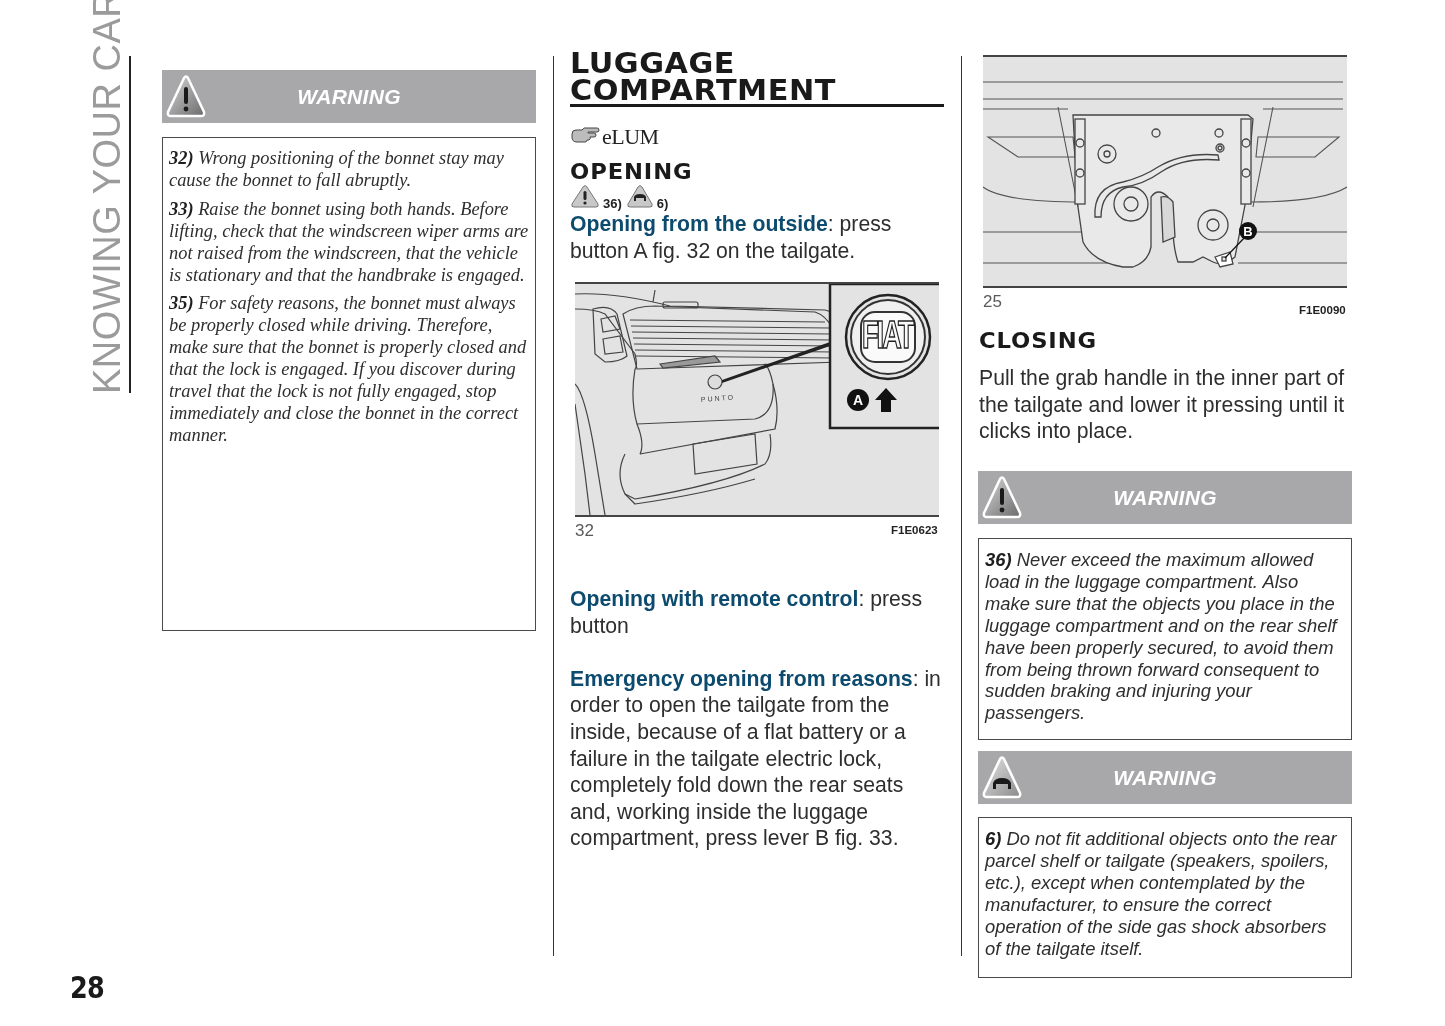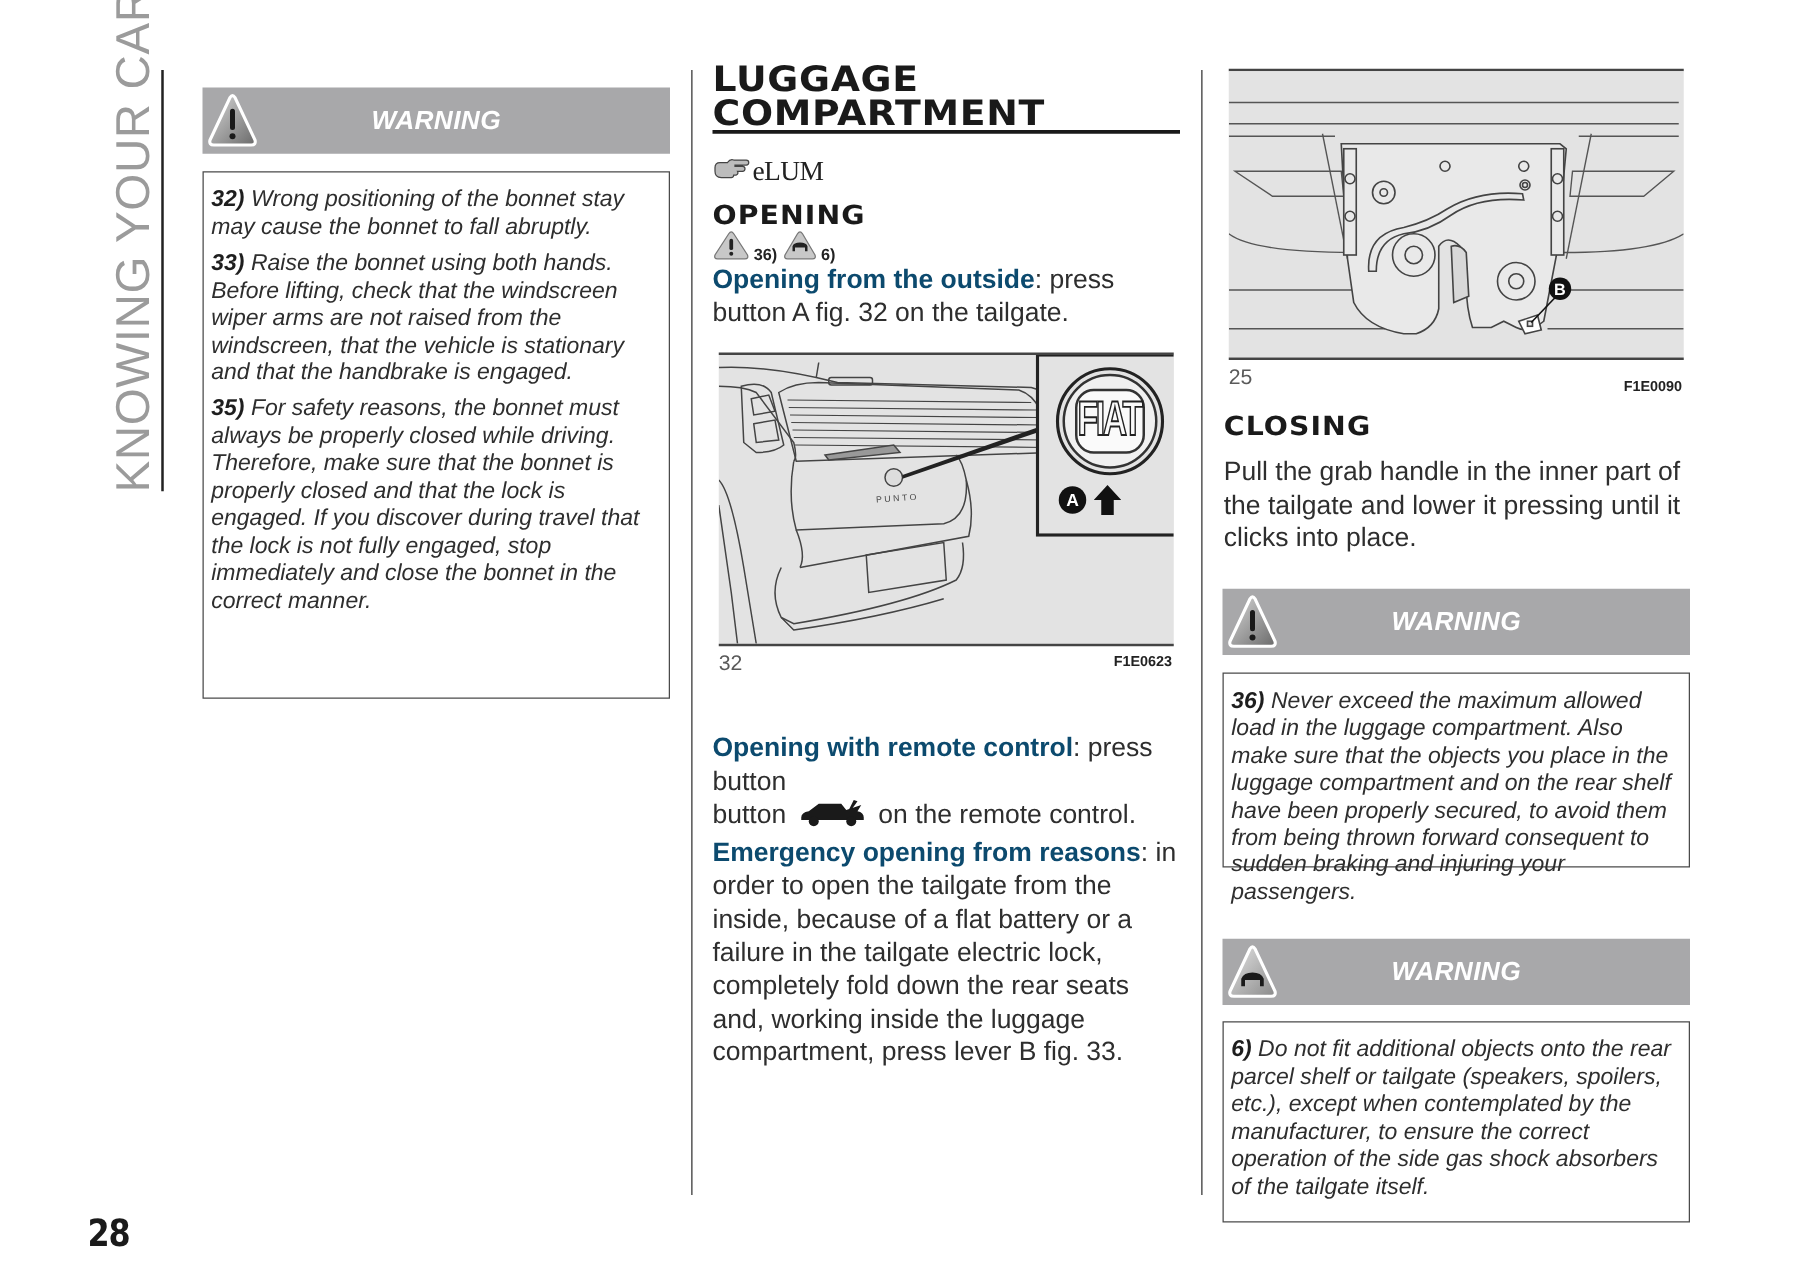--- a/index.html
+++ b/index.html
@@ -95,21 +95,21 @@
           </linearGradient>
         </defs>
       <path d="M20 6 Q22 3 24 6 L40 40 Q41 44 37 44 L7 44 Q3 44 4 40 Z" fill="url(#g1)" stroke="#fff" stroke-width="2.5"></path>
       <rect x="20" y="15" width="4" height="17" rx="2" fill="#1a1a1a"></rect>
       <circle cx="22" cy="37" r="2.4" fill="#1a1a1a"></circle>
     </svg>
   </span>
   <span class="warn-title">WARNING</span>
 </div>
 
-<div class="warn-body" style="left:162px; top:137px; width:374px; height:422px;">
+<div class="warn-body" style="left:162px; top:137px; width:374px; height:494px;font-family:Liberation Serif, serif;">
   <p><b>32)</b> <span>Wrong positioning of the bonnet stay may cause the bonnet to fall abruptly.</span></p>
   <p><b>33)</b> <span>Raise the bonnet using both hands. Before lifting, check that the windscreen wiper arms are not raised from the windscreen, that the vehicle is stationary and that the handbrake is engaged.</span></p>
   <p><b>35)</b> <span>For safety reasons, the bonnet must always be properly closed while driving. Therefore, make sure that the bonnet is properly closed and that the lock is engaged. If you discover during travel that the lock is not fully engaged, stop immediately and close the bonnet in the correct manner.</span></p>
 </div>
 
 <div class="title">
   <div>LUGGAGE</div>
   <div>COMPARTMENT</div>
 </div>
 <div class="title-rule"></div>
@@ -204,28 +204,21 @@
     <path d="M300 116 L311 104 L322 116 L316 116 L316 128 L306 128 L306 116 Z" fill="#111"></path>
   </svg>
 </div>
 <div class="fig-bottom-rule" style="left:575px; top:515px; width:364px;"></div>
 <div class="fig-num" style="left:575px; top:521px;">32</div>
 <div class="fig-code" style="left:891px; top:524px;">F1E0623</div>
 
 <div class="body-text" style="left:570px; top:586px; width:380px;">
   <b>Opening with remote control</b><span>: press button</span><br>
   
-  <span>button <span style="display:inline-block; vertical-align:-4px; margin:0 4px;">
-    <svg width="54" height="22" viewBox="0 0 54 22">
-          <path d="M2 14 Q2 10 8 9 L16 3 L34 3 L38 8 L50 4 L47 9 Q52 10 52 14 L52 16 L2 16 Z" fill="#1a1a1a"></path>
-          <path d="M44 0 L40 8 L42 8 L47 1 Z" fill="#1a1a1a"></path>
-          <circle cx="12" cy="17" r="4" fill="#1a1a1a"></circle>
-          <circle cx="42" cy="17" r="4" fill="#1a1a1a"></circle>
-        </svg>
-  </span> <span>on the remote control.</span></span><br>
+  <br>
   <b>Emergency opening from reasons</b><span>: in order to open the tailgate from the inside, because of a flat battery or a failure in the tailgate electric lock, completely fold down the rear seats and, working inside the luggage compartment, press lever B fig. 33.</span>
 </div>
 
 <div class="fig-top-rule" style="left:983px; top:55px; width:364px;"></div>
 <div class="figure" style="left:983px; top:57px; width:364px; height:229px;">
   <svg width="364" height="229" viewBox="0 0 364 229">
     <g fill="none" stroke="#555" stroke-width="1.1">
       <line x1="0" y1="25" x2="360" y2="25"></line>
       <line x1="0" y1="42" x2="360" y2="42"></line>
       <line x1="0" y1="52" x2="85" y2="52"></line>
@@ -285,21 +278,21 @@
             <stop offset="1" stop-color="#6a6a6a"></stop>
           </linearGradient>
         </defs>
       <path d="M20 6 Q22 3 24 6 L40 40 Q41 44 37 44 L7 44 Q3 44 4 40 Z" fill="url(#g2)" stroke="#fff" stroke-width="2.5"></path>
       <rect x="20" y="15" width="4" height="17" rx="2" fill="#1a1a1a"></rect>
       <circle cx="22" cy="37" r="2.4" fill="#1a1a1a"></circle>
     </svg>
   </span>
   <span class="warn-title">WARNING</span>
 </div>
-<div class="warn-body" style="left:978px; top:538px; width:374px; height:156px;">
+<div class="warn-body" style="left:978px; top:538px; width:374px; height:202px;">
   <p><b>36)</b> <span>Never exceed the maximum allowed load in the luggage compartment. Also make sure that the objects you place in the luggage compartment and on the rear shelf have been properly secured, to avoid them from being thrown forward consequent to sudden braking and injuring your passengers.</span></p>
 </div>
 
 <div class="warn-header" style="left:978px; top:751px; width:374px; height:53px;">
   <span class="warn-icon">
     <svg width="44" height="48" viewBox="0 0 44 48">
       <defs>
           <linearGradient id="g3" x1="0" y1="0" x2="1" y2="1">
             <stop offset="0" stop-color="#e4e4e4"></stop>
             <stop offset="1" stop-color="#8a8a8a"></stop>

